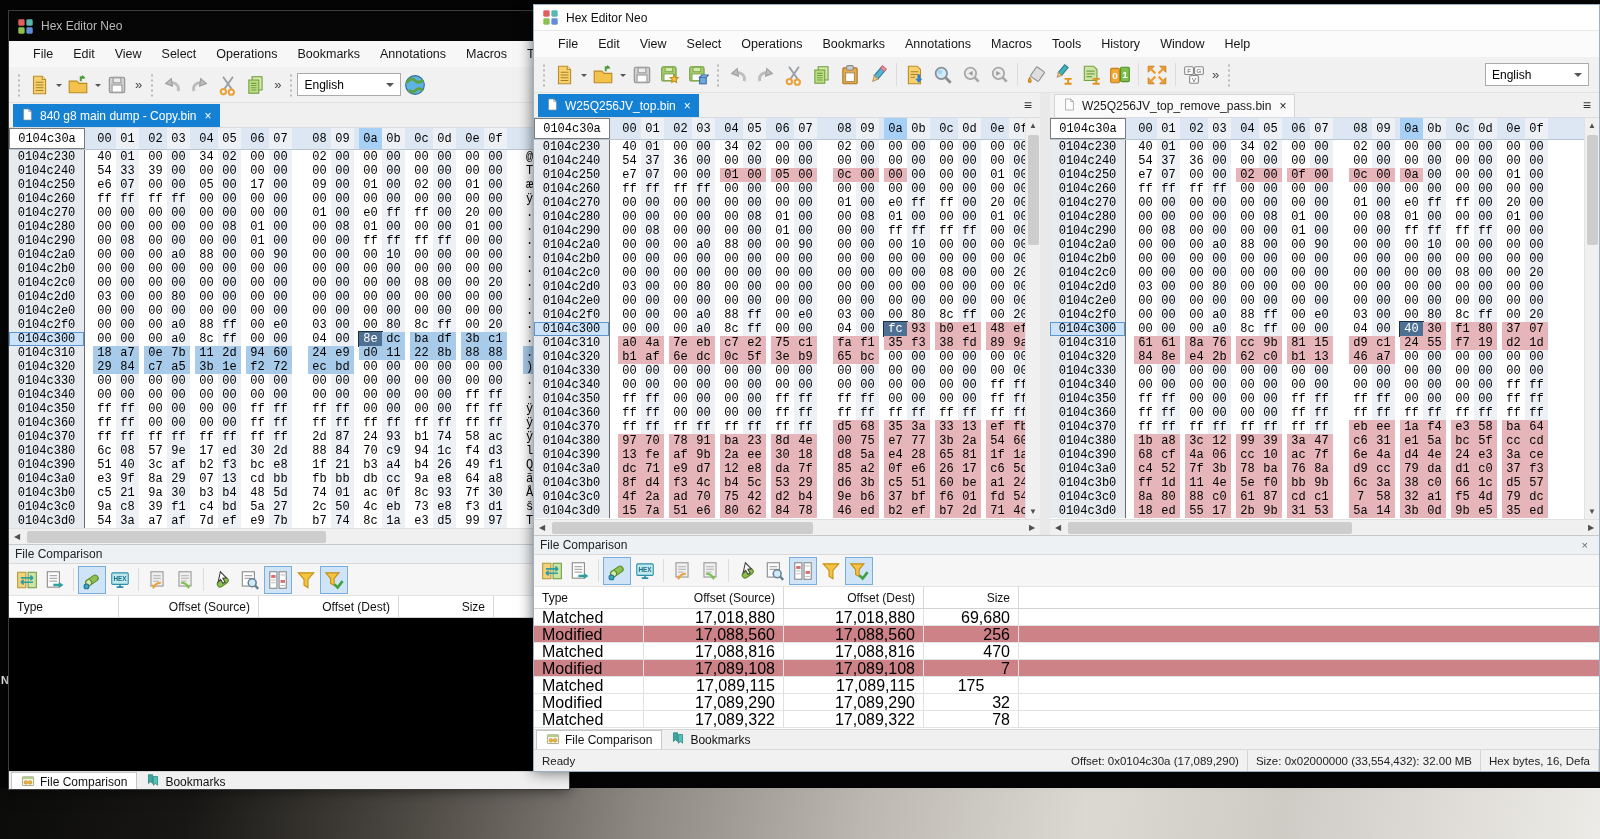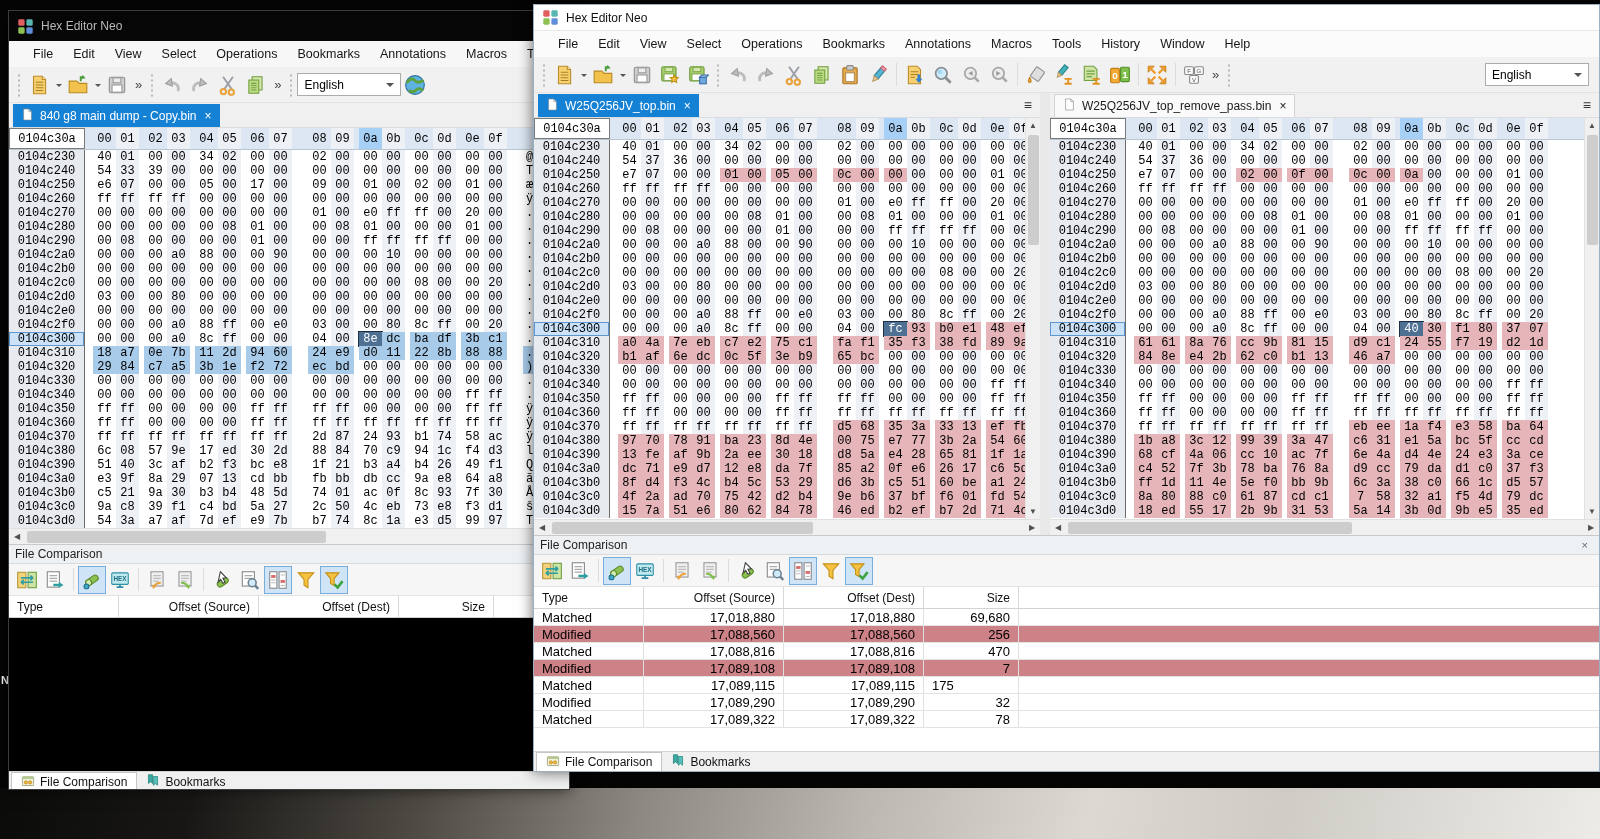--- a/index.html
+++ b/index.html
@@ -81,21 +81,21 @@
   
   .fc-panel{display:flex;flex-direction:column;flex:1;background:#fff;border-top:1px solid #c9c9c9;overflow:hidden}
   .fc-title{height:19px;background:#eef1f4;display:flex;align-items:center;font-size:12px;color:#222;padding:0 6px;border-bottom:1px solid #dadada;flex:none}
   .fc-title .spacer{flex:1}
   .fc-title .glyph{padding:0 5px;color:#667;font-size:11px}
   .fc-toolbar{height:32px;display:flex;align-items:center;background:#f6f6f6;padding:0 4px;border-bottom:1px solid #e3e3e3;flex:none}
   .fc-toolbar .tbtn.active{background:#cfe4f7;box-shadow:inset 0 0 0 1px #78aede}
   .fc-head{display:flex;height:22px;align-items:center;font-size:12px;color:#111;border-bottom:1px solid #d2d2d2;flex:none;background:#fff}
   .fc-col{padding:0 8px;border-right:1px solid #d8d8d8;height:100%;display:flex;align-items:center}
   .fc-col.num{justify-content:flex-end}
-  .fc-rows{flex:1;overflow:hidden;font-size:13px}
+  .fc-rows{flex:1;overflow:hidden;font-size:16px}
   .fc-row{display:flex;height:17px;line-height:17px;border-bottom:1px solid #e3e3e3}
   .fc-row.mod{background:#cd8287}
   .fc-cell{padding:0 8px;border-right:1px solid #e0e0e0;overflow:hidden}
   .fc-void{flex:1;background:#000}
   
   .bottom-tabs{height:20px;background:#f0f0f0;display:flex;align-items:stretch;border-top:1px solid #d4d4d4;flex:none;padding-left:2px}
   .btab{display:flex;align-items:center;gap:5px;font-size:12px;color:#111;padding:0 9px;white-space:nowrap}
   .btab svg{width:14px;height:14px}
   .btab.active{background:#fff;border:1px solid #c6c6c6;border-bottom:none}
   .statusbar{height:22px;background:#f1f1f1;border-top:1px solid #d8d8d8;display:flex;align-items:stretch;font-size:11.5px;color:#222;flex:none;overflow:hidden}
@@ -2355,21 +2355,21 @@
           <div class="fc-row mod">
             <span class="fc-cell" style="width: 110px;">Modified</span>
             <span class="fc-cell" style="width: 140px; text-align: right;">17,089,108</span>
             <span class="fc-cell" style="width: 140px; text-align: right;">17,089,108</span>
             <span class="fc-cell" style="width: 95px; text-align: right;">7</span>
           </div>
           <div class="fc-row">
             <span class="fc-cell" style="width: 110px;">Matched</span>
             <span class="fc-cell" style="width: 140px; text-align: right;">17,089,115</span>
             <span class="fc-cell" style="width: 140px; text-align: right;">17,089,115</span>
-            <span class="fc-cell" style="width: 95px; text-align: left;">175</span>
+            <span class="fc-cell" style="width: 95px; text-align: center;">175</span>
           </div>
           <div class="fc-row">
             <span class="fc-cell" style="width: 110px;">Modified</span>
             <span class="fc-cell" style="width: 140px; text-align: right;">17,089,290</span>
             <span class="fc-cell" style="width: 140px; text-align: right;">17,089,290</span>
             <span class="fc-cell" style="width: 95px; text-align: right;">32</span>
           </div>
           <div class="fc-row">
             <span class="fc-cell" style="width: 110px;">Matched</span>
             <span class="fc-cell" style="width: 140px; text-align: right;">17,089,322</span>
@@ -2389,14 +2389,20 @@
           <span>File Comparison</span>
         </span>
         <span class="btab">
           <span><svg viewBox="0 0 20 20">
               <path d="M3.5 2.5h6V15l-3-2.4-3 2.4z" fill="#3aa8a0" stroke="#1f7f78"></path>
               <path d="M10.5 5h6v12.5l-3-2.4-3 2.4z" fill="#55c0b8" stroke="#1f7f78"></path>
             </svg></span>
           <span>Bookmarks</span>
         </span>
       </div>
+    <div class="statusbar" id="rw-status">
+        <span class="scell first">Ready</span>
+        <span class="scell">Offset: 0x0104c30a (17,089,290)</span>
+        <span class="scell">Size: 0x02000000 (33,554,432): 32.00 MB</span>
+        <span class="scell">Hex bytes, 16, Defa</span>
+      </div>
   </div>
 </div>
 
 </body></html>

